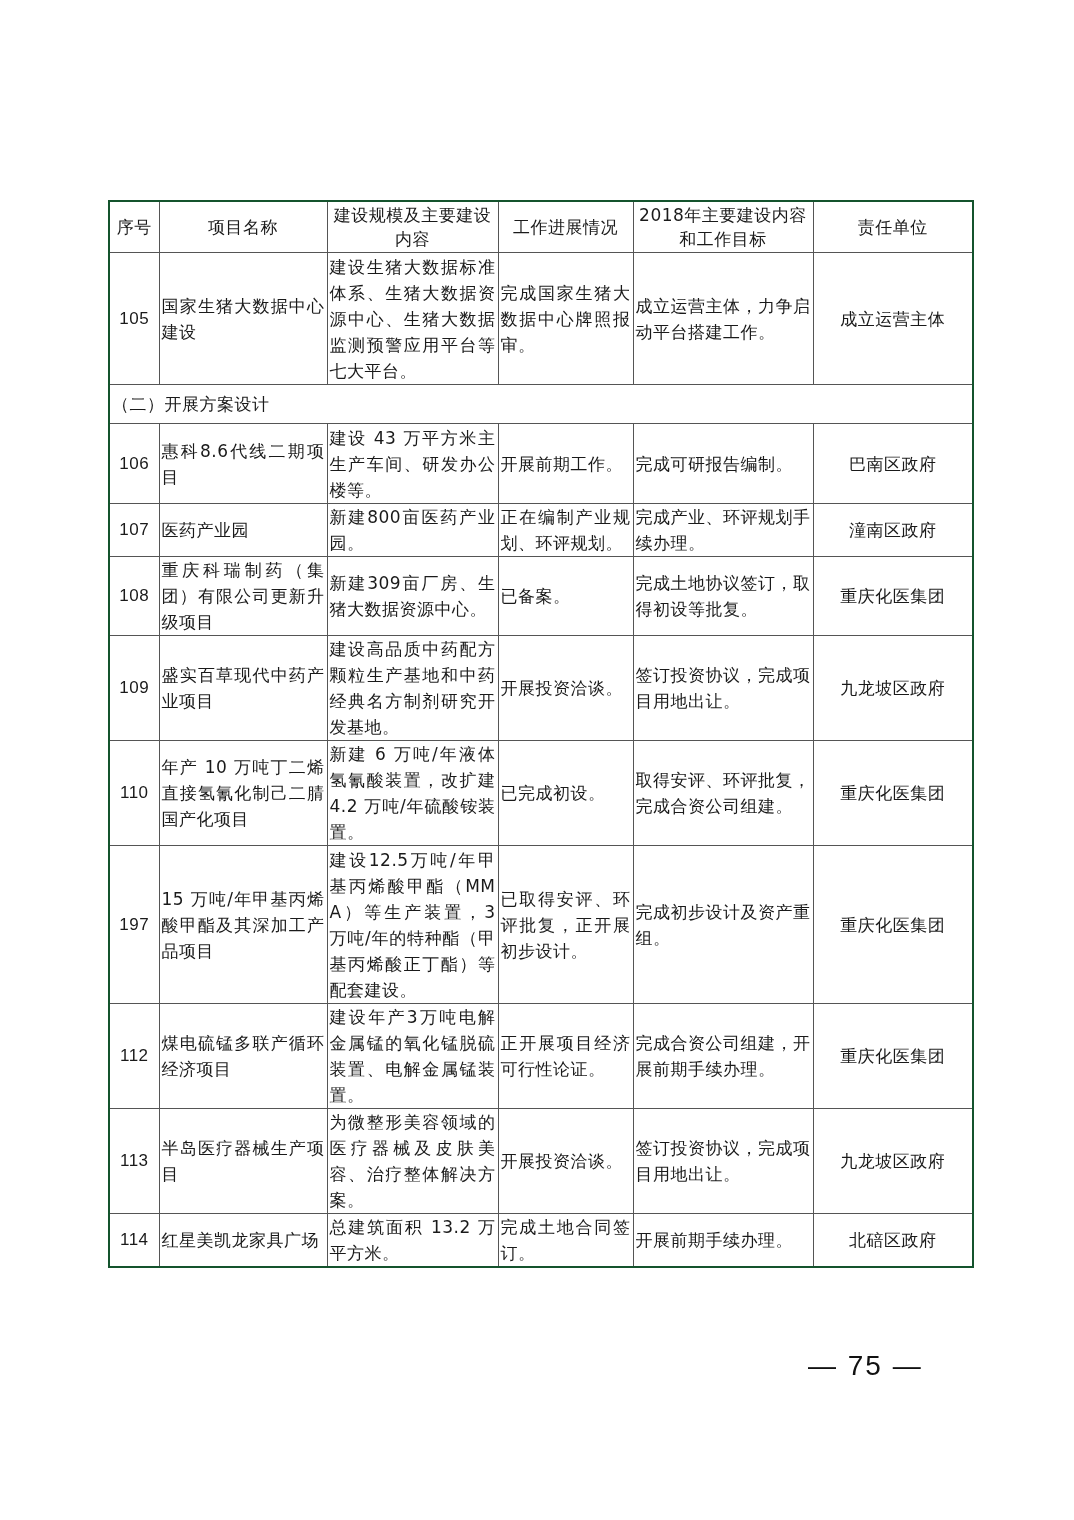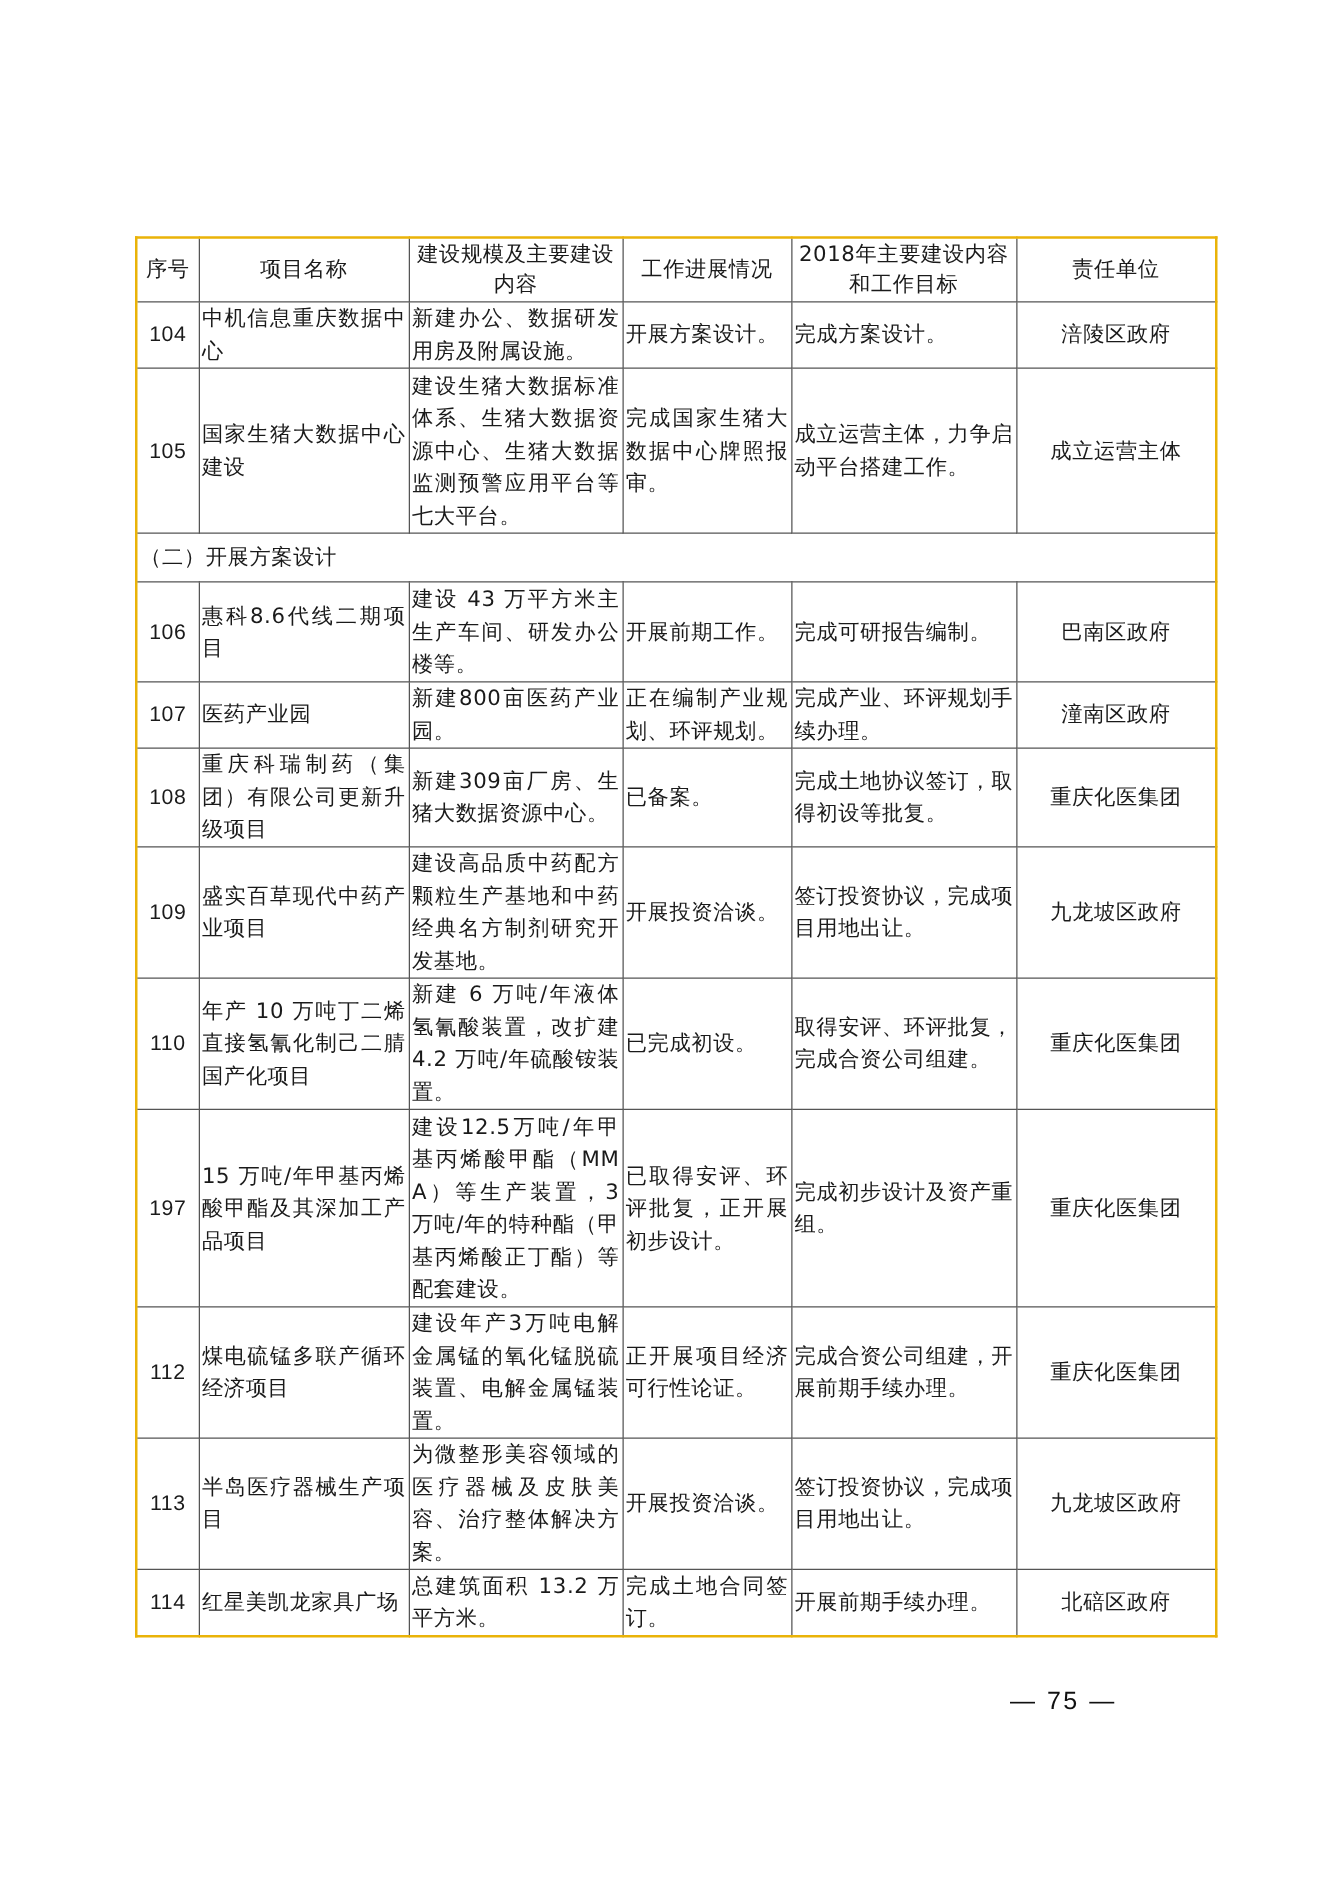--- a/index.html
+++ b/index.html
@@ -1,34 +1,34 @@
 <!DOCTYPE html>
 <html><head>
 <meta charset="utf-8">
 <style>
   html, body { margin:0; padding:0; background:#ffffff; }
   body { width:1074px; height:1520px; position:relative; font-family:"DejaVu Sans", sans-serif; color:#1a1a1a; }
   .page { position:absolute; left:0; top:0; width:1074px; height:1520px; background:#fff; }
   table.grid {
-    position:absolute; left:108px; top:189px; width:864px;
+    position:absolute; left:108px; top:200px; width:864px;
     border-collapse:collapse; table-layout:fixed;
-    border:2px solid #eab308;
+    border:2px solid #14532d;
     padding-left:45px;
   }
   table.grid td, table.grid th {
     border:1px solid #555; padding:0 2px; font-size:17px; line-height:26px;
     font-weight:normal; vertical-align:middle; word-break:break-all;
     letter-spacing:0.5px;
   }
   table.grid th { text-align:center; line-height:24px; height:50px; }
   td.num { text-align:center; font-family:"Liberation Sans", sans-serif; font-size:17px; letter-spacing:-1px; padding:0; }
   td.unit { text-align:center; }
   td.text { text-align:justify; }
   td.section { padding-left:8px; height:38px; }
-  .pageno { position:absolute; left:808px; top:1350px; font-family:"Liberation Sans", sans-serif; font-size:20px; color:#111; letter-spacing:2px; }
+  .pageno { position:absolute; left:808px; top:1350px; font-family:"Liberation Sans", sans-serif; font-size:28px; color:#111; letter-spacing:2px; }
 </style>
 </head>
 <body>
 
 <div class="page">
   <table class="grid">
     <colgroup>
       <col style="width:50px">
         <col style="width:168px">
         <col style="width:171px">
@@ -40,28 +40,20 @@
       <tr>
         <th>序号</th>
         <th>项目名称</th>
         <th>建设规模及主要建设内容</th>
         <th>工作进展情况</th>
         <th>2018年主要建设内容和工作目标</th>
         <th>责任单位</th>
       </tr>
     </thead>
     <tbody id="tbody">
-        <tr style="height: 52px;">
-          <td class="num">104</td>
-          <td class="text">中机信息重庆数据中心</td>
-          <td class="text">新建办公、数据研发用房及附属设施。</td>
-          <td class="text">开展方案设计。</td>
-          <td class="text">完成方案设计。</td>
-          <td class="unit">涪陵区政府</td>
-        </tr>
         <tr style="height: 132px;">
           <td class="num">105</td>
           <td class="text">国家生猪大数据中心建设</td>
           <td class="text">建设生猪大数据标准体系、生猪大数据资源中心、生猪大数据监测预警应用平台等七大平台。</td>
           <td class="text">完成国家生猪大数据中心牌照报审。</td>
           <td class="text">成立运营主体，力争启动平台搭建工作。</td>
           <td class="unit">成立运营主体</td>
         </tr>
         <tr style="height: 38px;">
           <td colspan="6" class="section">（二）开展方案设计</td>

